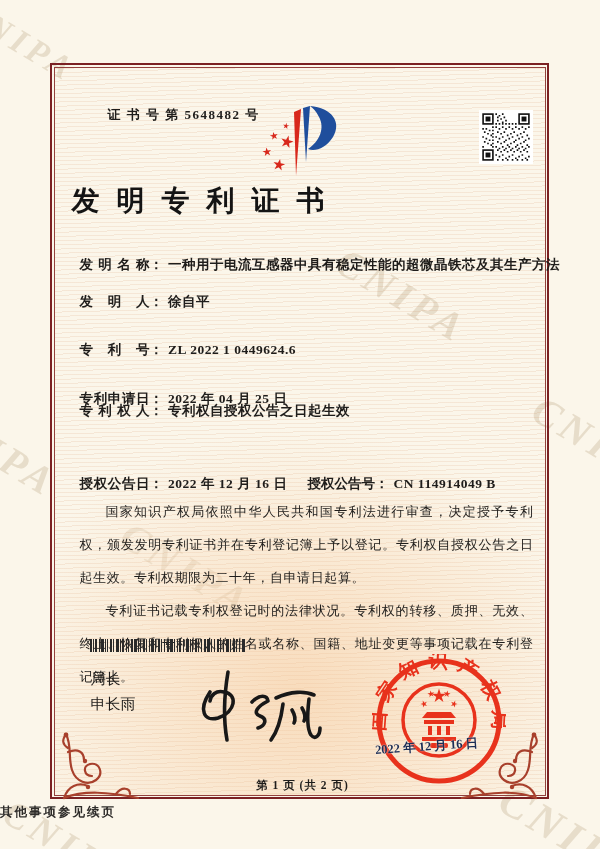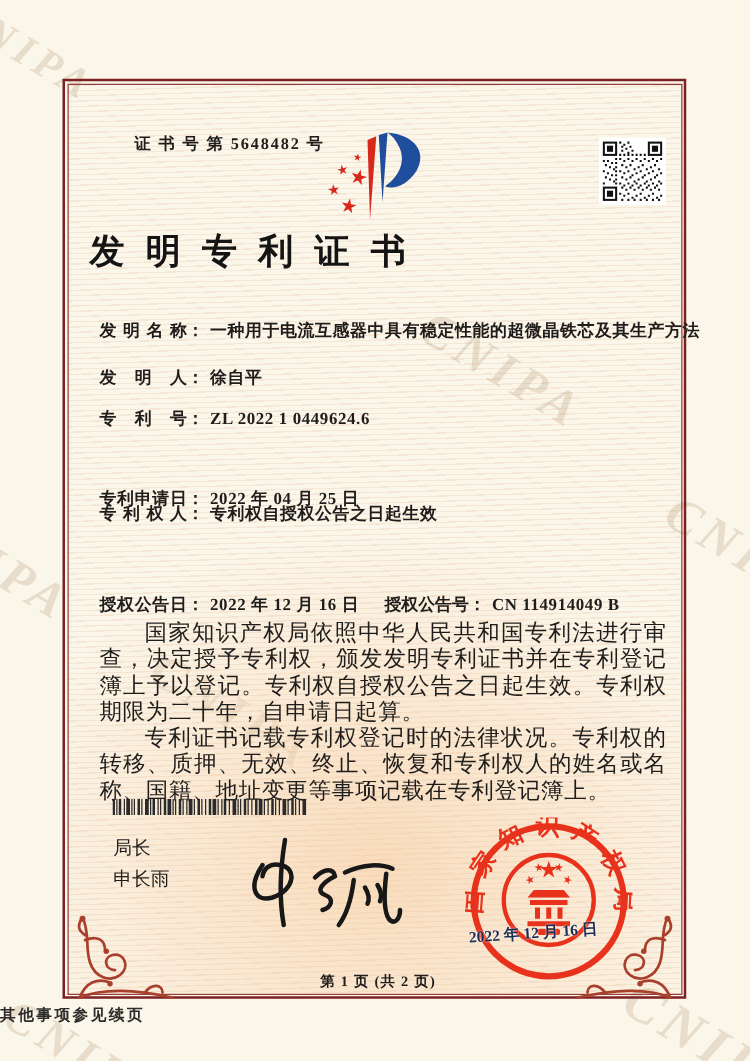--- a/index.html
+++ b/index.html
@@ -48,22 +48,22 @@
   }
   .row .lab{
     display:inline-block; width:70px; vertical-align:bottom;
     text-align:justify; text-align-last:justify;
   }
   .row .col{ display:inline-block; }
   .row .val{ margin-left:5px; letter-spacing:.5px; }
   .row .pair2{ position:absolute; left:228px; top:0;text-align:right; }
   .paras{
     position:absolute; left:25px; top:428px; width:454px; z-index:2;
-    font-size:18px; line-height:21px; letter-spacing:.6px;
-    text-align:justify; font-weight:500;
+    font-size:13px; line-height:33px; letter-spacing:.6px;
+    text-align:justify; font-weight:500;font-family:Liberation Mono, monospace;
   }
   .paras p{ margin:0; text-indent:2em; }
   .barcode{ position:absolute; left:35px; top:571px; z-index:2; }
   .signer{
     position:absolute; left:36px; top:598px; z-index:2;
     font-family:"Liberation Sans","DejaVu Sans",sans-serif;
     font-weight:normal; font-size:15px; line-height:25px;
   }
   .signature{ position:absolute; left:133px; top:600px; z-index:3; }
   .seal-svg{ position:absolute; left:317px; top:586px; z-index:2; opacity:.93; }
@@ -135,21 +135,21 @@
       </svg>
 
       <div class="title">发明专利证书</div>
 
       <div class="row" style="top:225px;">
         <span class="lab">发明人</span><span class="col">：</span><span class="val">徐自平</span>
       </div>
       <div class="row" style="top:188px;">
         <span class="lab">发明名称</span><span class="col">：</span><span class="val">一种用于电流互感器中具有稳定性能的超微晶铁芯及其生产方法</span>
       </div>
-      <div class="row" style="top:258px;">
+      <div class="row" style="top:273px;">
         <span class="lab">专利号</span><span class="col">：</span><span class="val">ZL 2022 1 0449624.6</span>
       </div>
       <div class="row" style="top:298px;margin-top:24px;">
         <span class="lab">专利申请日</span><span class="col">：</span><span class="val">2022 年 04 月 25 日</span>
       </div>
       <div class="row" style="top:334px;">
         <span class="lab">专利权人</span><span class="col">：</span><span class="val">专利权自授权公告之日起生效</span>
       </div>
       <div class="row" style="top:407px;">
         <span class="lab">授权公告日</span><span class="col">：</span><span class="val">2022 年 12 月 16 日</span>

